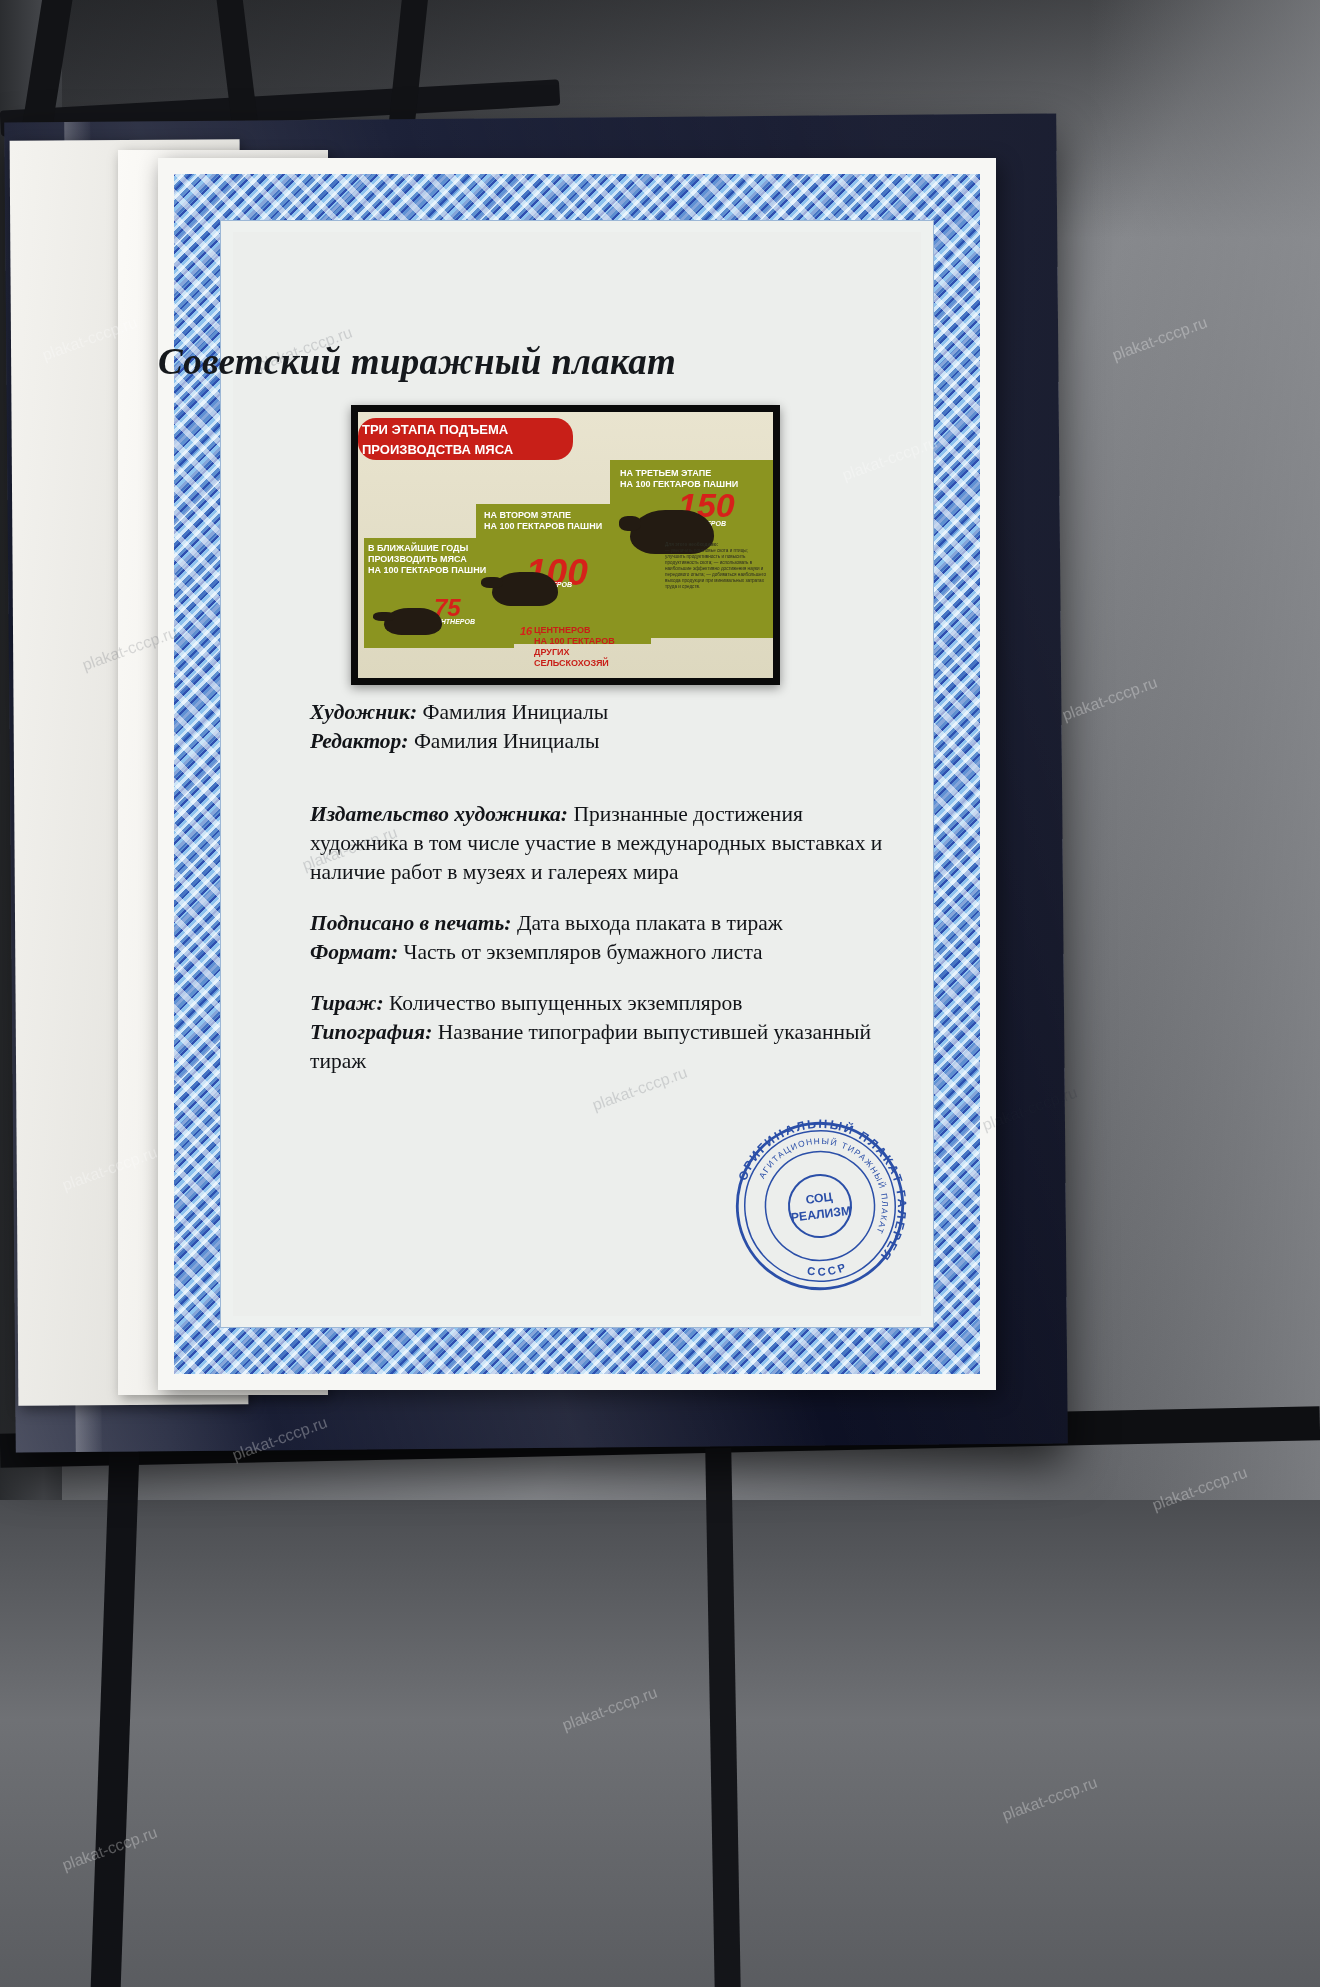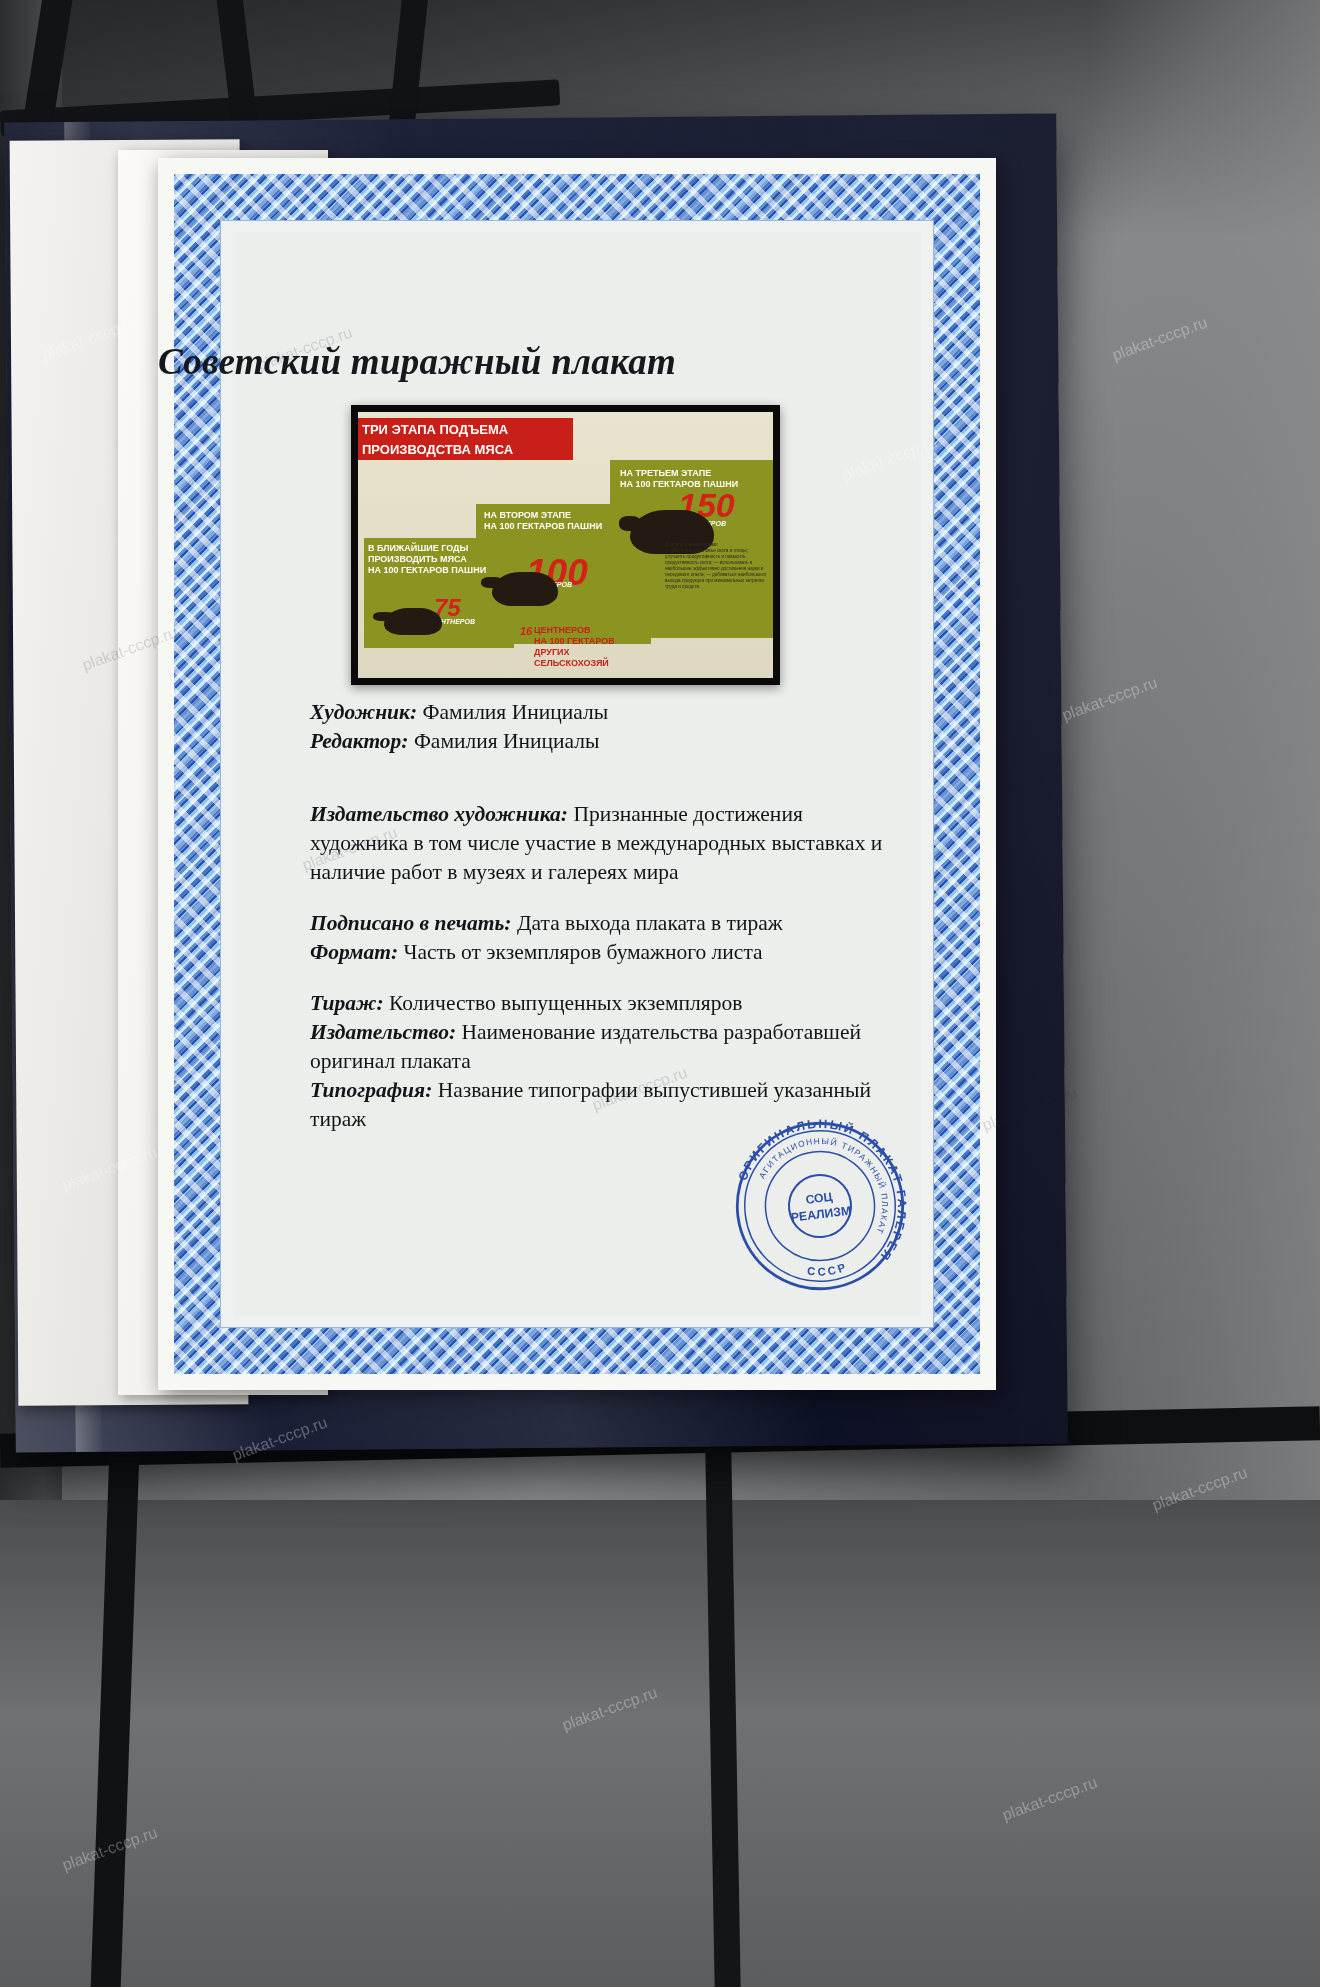--- a/index.html
+++ b/index.html
@@ -122,21 +122,21 @@
     position:absolute;left:193px;top:247px;width:415px;height:266px;
     background:#000;border:7px solid #0a0a0a;box-shadow:0 3px 10px rgba(0,0,0,.4);
   }
   .poster{
     position:absolute;inset:0;overflow:hidden;
     background:linear-gradient(180deg,#e9e4cf,#ddd8bf);
   }
   .poster .redband{
     position:absolute;left:0;top:6px;width:215px;height:42px;background:#c81f18;
     color:#fff;font-family:"Liberation Sans",sans-serif;font-weight:bold;font-size:13px;
-    line-height:20px;padding:2px 4px;box-sizing:border-box;
+    line-height:20px;padding:2px 4px;box-sizing:border-box;border-radius:18px;
   }
   .olive{position:absolute;background:#8b9420;}
   .o1{left:6px;top:126px;width:150px;height:110px;}
   .o2{left:118px;top:92px;width:175px;height:140px;}
   .o3{left:252px;top:48px;width:170px;height:178px;}
   .capt{
     position:absolute;color:#fff;font-family:"Liberation Sans",sans-serif;
     font-weight:bold;font-size:9px;line-height:11px;
   }
   .num{
@@ -281,24 +281,20 @@
       <span>Дата выхода плаката в тираж</span>
     </p>
     <p>
       <span class="lbl">Формат:</span>
       <span>Часть от экземпляров бумажного листа</span>
     </p>
     <div class="gap"></div>
     <p>
       <span class="lbl">Тираж:</span>
       <span>Количество выпущенных экземпляров</span>
-    </p>
-    <p>
-      <span class="lbl">Издательство:</span>
-      <span>Наименование издательства разработавшей оригинал плаката</span>
     </p>
     <p>
       <span class="lbl">Типография:</span>
       <span>Название типографии выпустившей указанный тираж</span>
     </p>
   </div>
 
   <div class="stamp">
     <svg width="188" height="188" viewBox="0 0 200 200">
       <defs>

